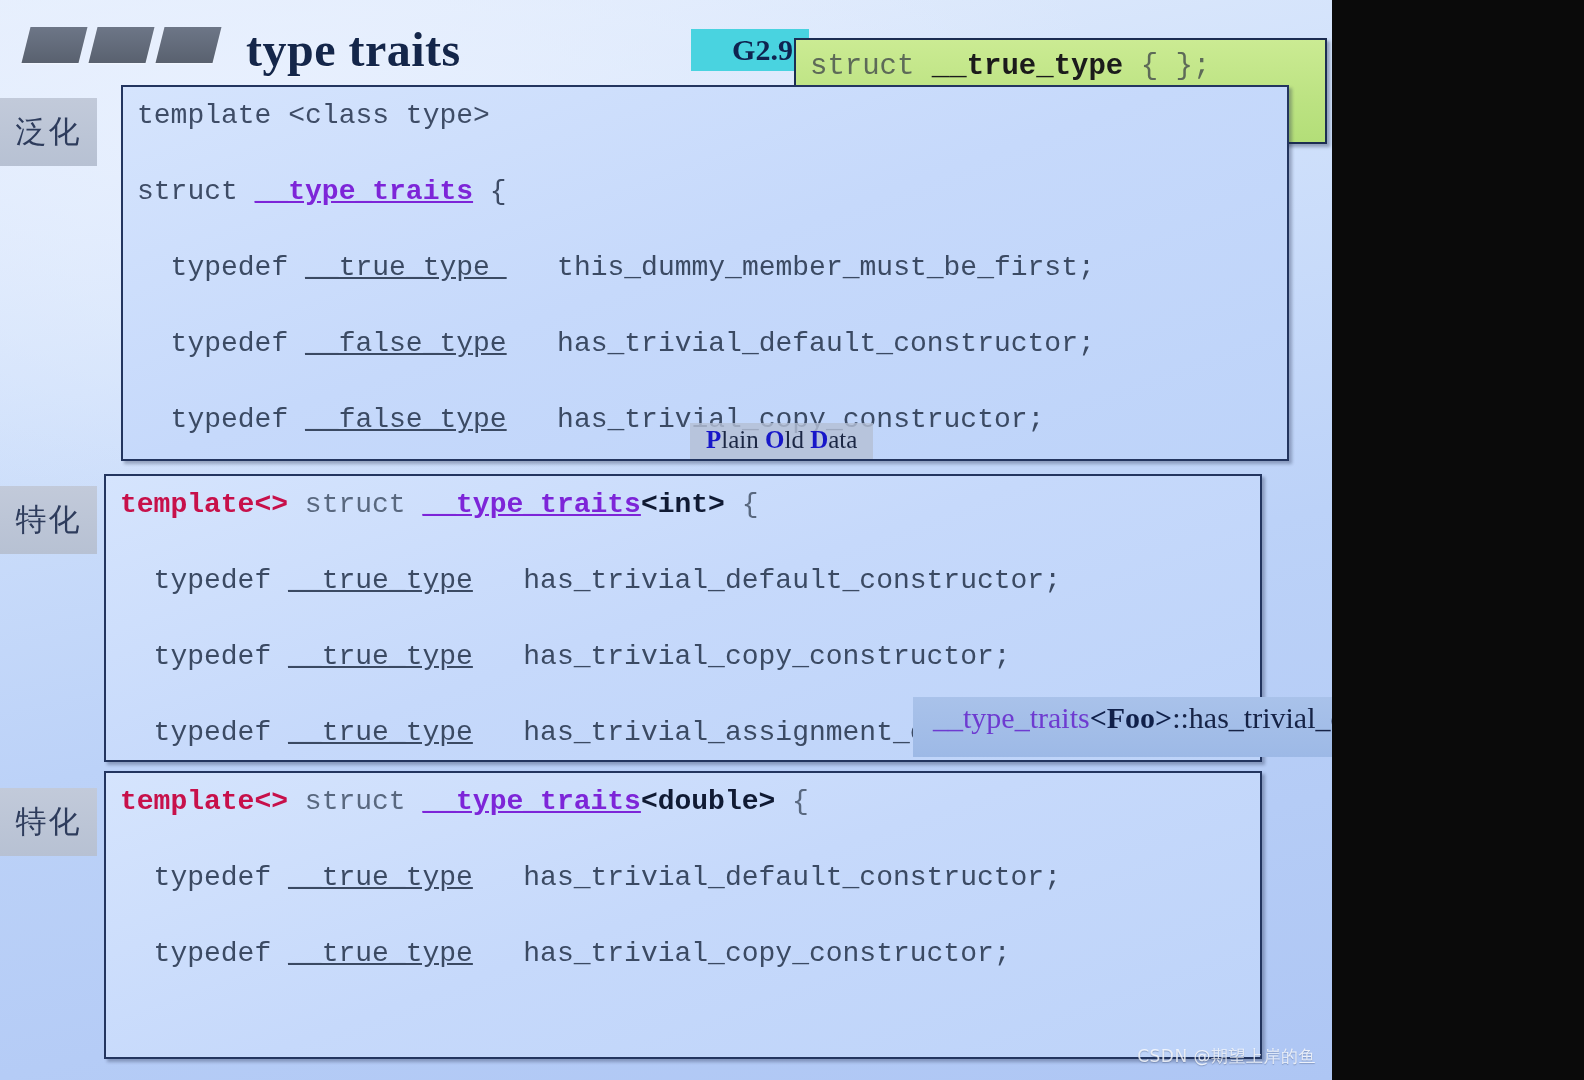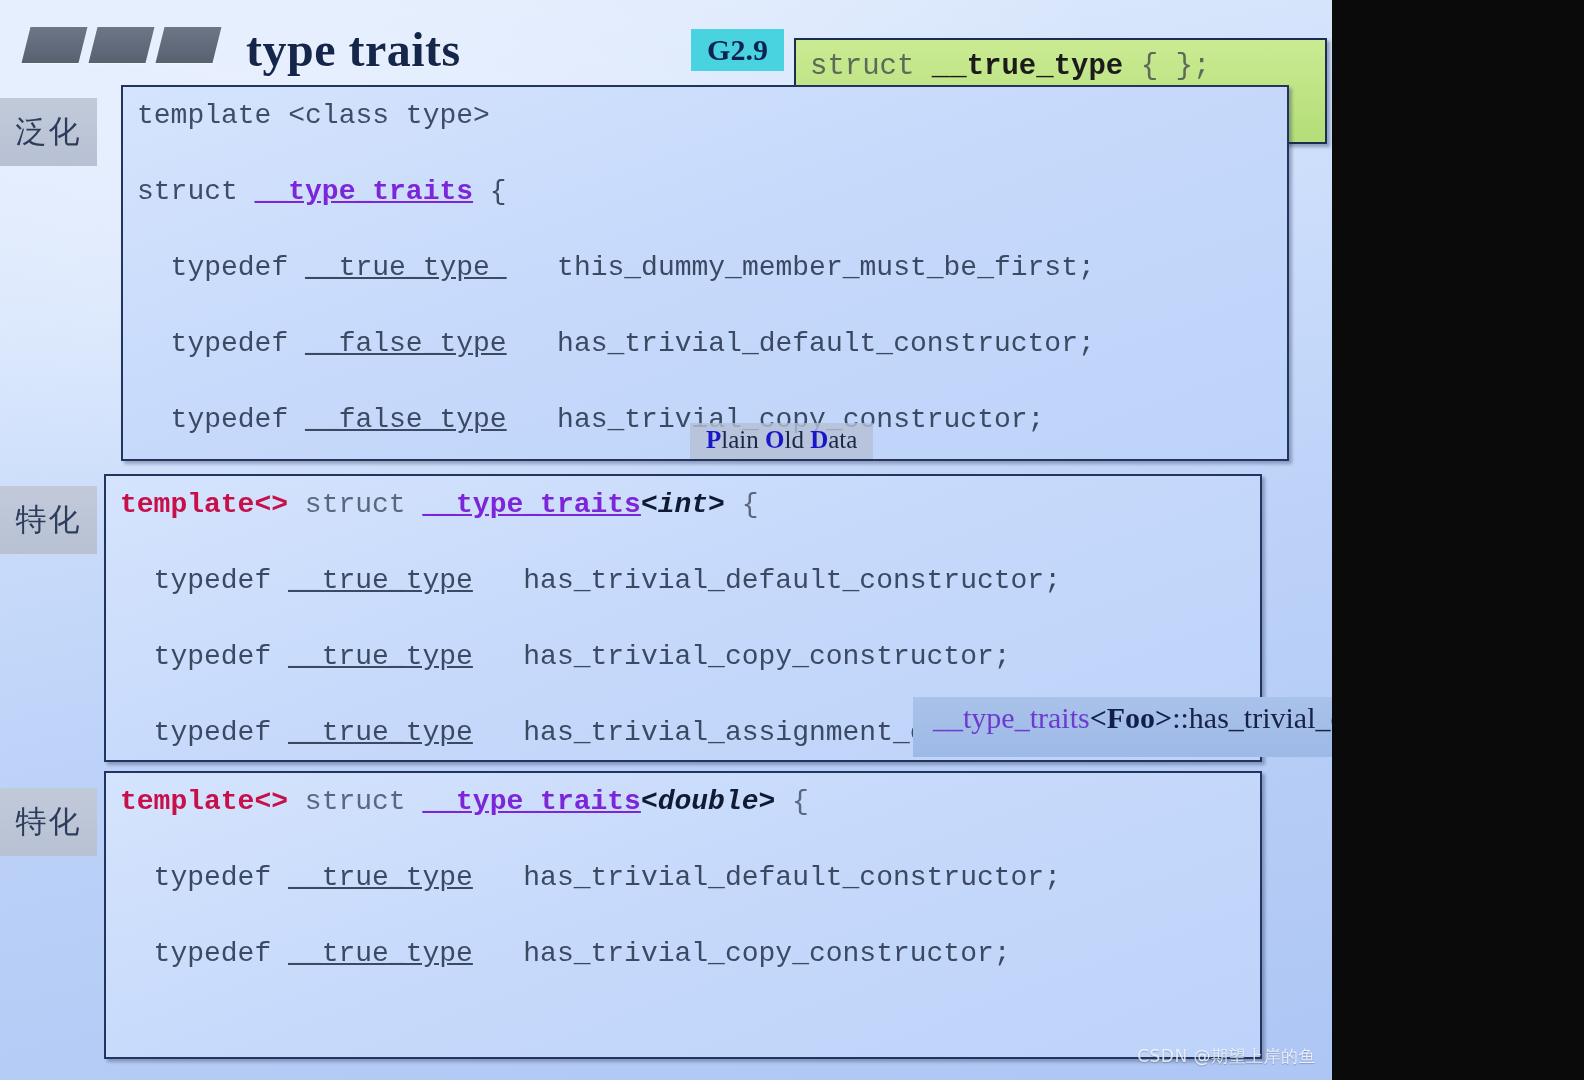--- a/index.html
+++ b/index.html
@@ -52,20 +52,21 @@
     width: 93px;
     height: 42px;
     background: #49d3e0;
     display: flex;
     align-items: center;
     justify-content: center;
     font-family: "Liberation Serif", "DejaVu Serif", serif;
     font-weight: bold;
     font-size: 30px;
     color: #0f2350;
+    padding-left: 25px;
   }
 
   
   .greenbox {
     position: absolute;
     left: 794px;
     top: 38px;
     width: 533px;
     padding: 6px 14px 10px 14px;
     box-sizing: border-box;
@@ -114,21 +115,21 @@
     line-height: 38px;
     padding: 10px 0 8px 14px;
   }
   .code .row { display: block; }
   .ind { display: inline-block; width: 2ch; }
 
   .u   { text-decoration: underline; }
   .tt  { color: #7d25d8; font-weight: bold; text-decoration: underline; }
   .tpl { color: #c7104a; font-weight: bold; }
   .gry { color: #59687f; }
-  .ang { color: #101a33; font-weight: bold; font-style: italic; }
+  .ang { color: #101a33; font-weight: bold; }
   .pl  { color: #3e4c66; }
 
   
   .anno-pod {
     position: absolute;
     left: 690px;
     top: 423px;
     padding: 3px 16px 5px 16px;
     background: rgba(180,192,214,0.82);
     font-family: "Liberation Serif", "DejaVu Serif", serif;

